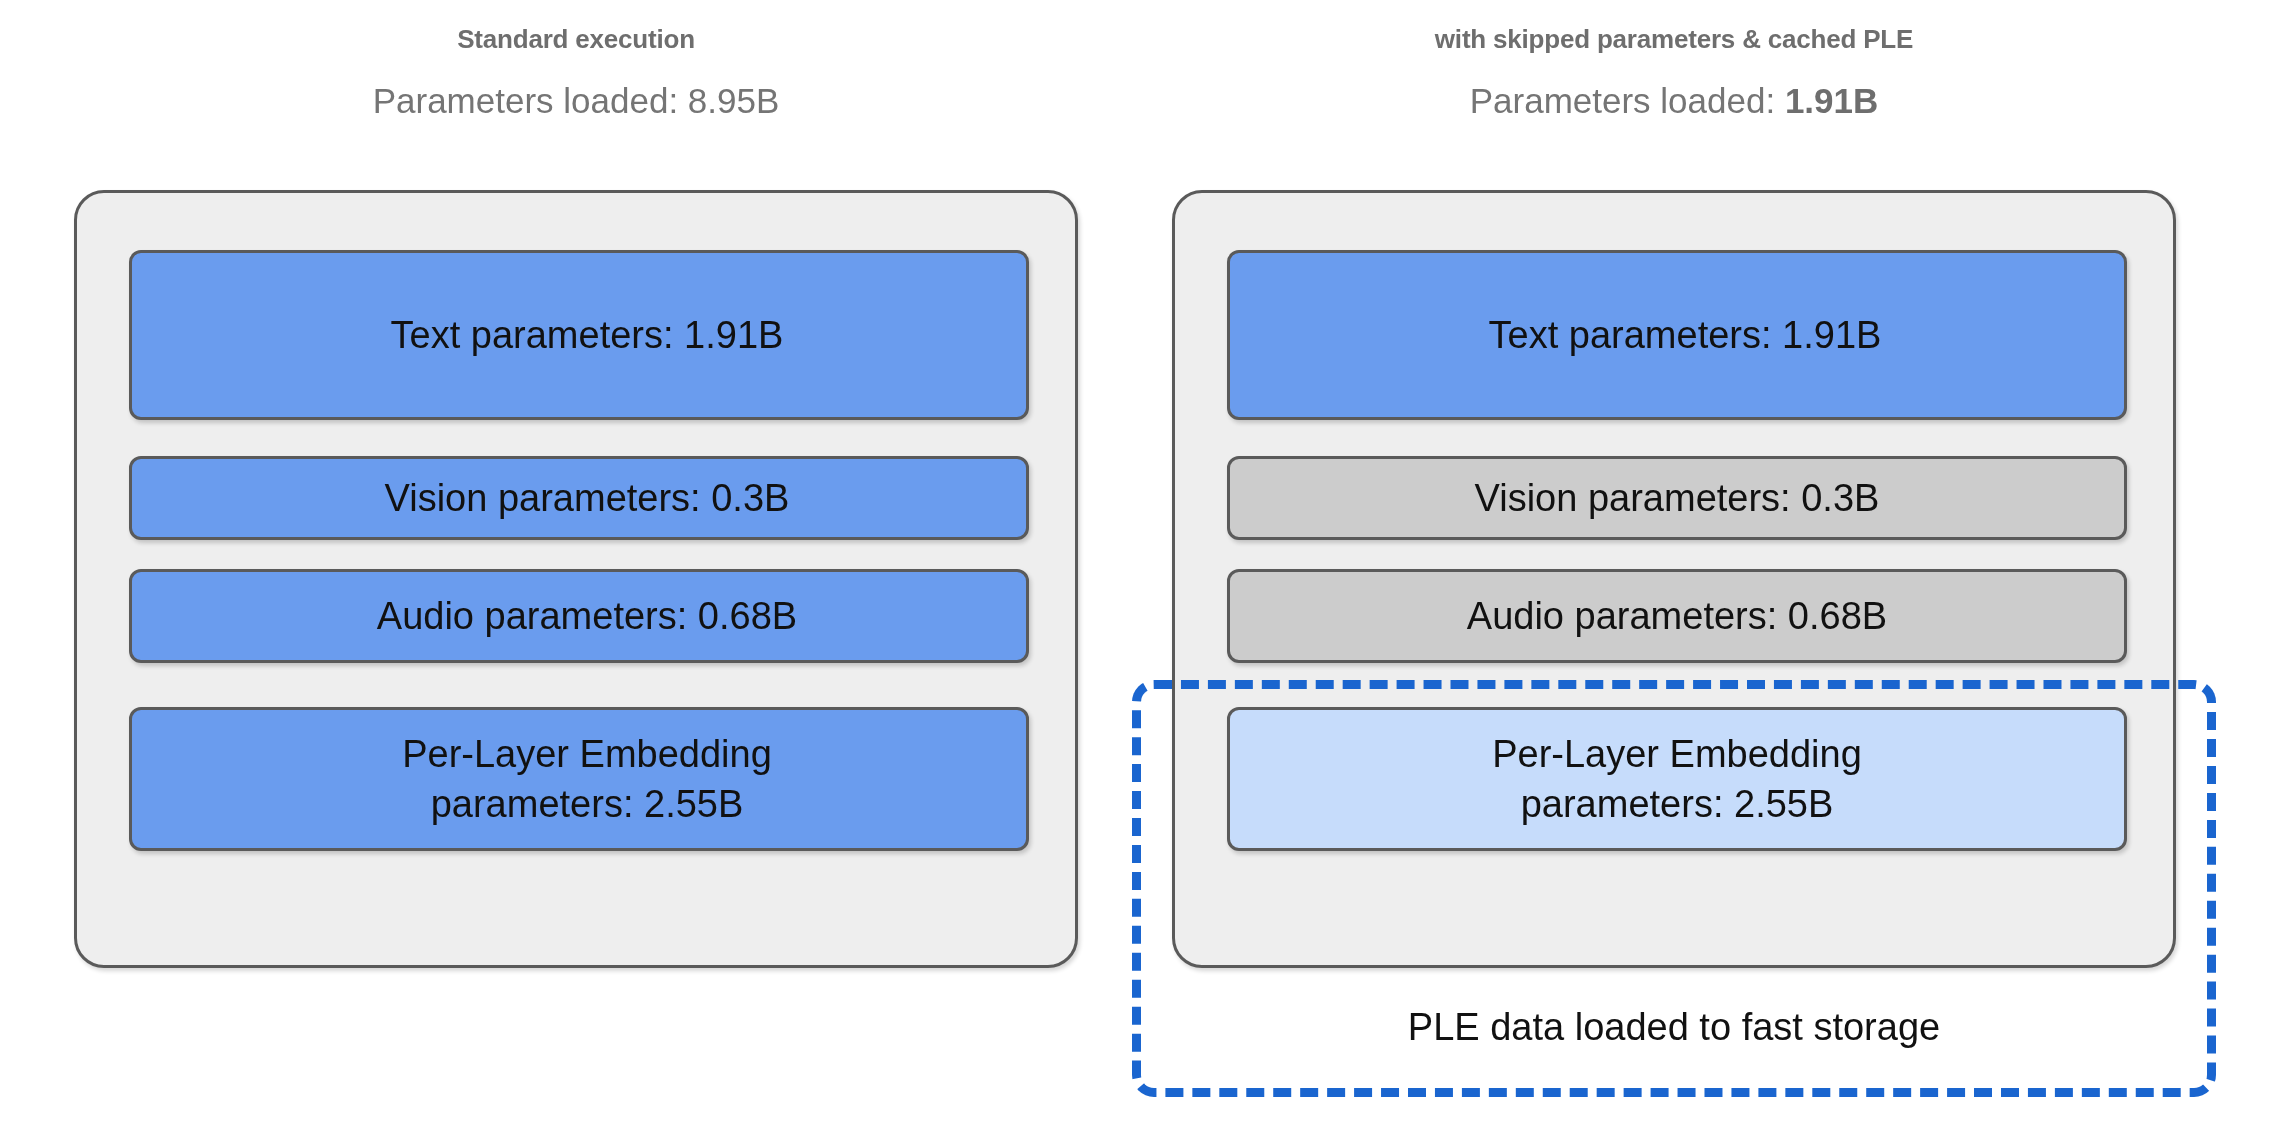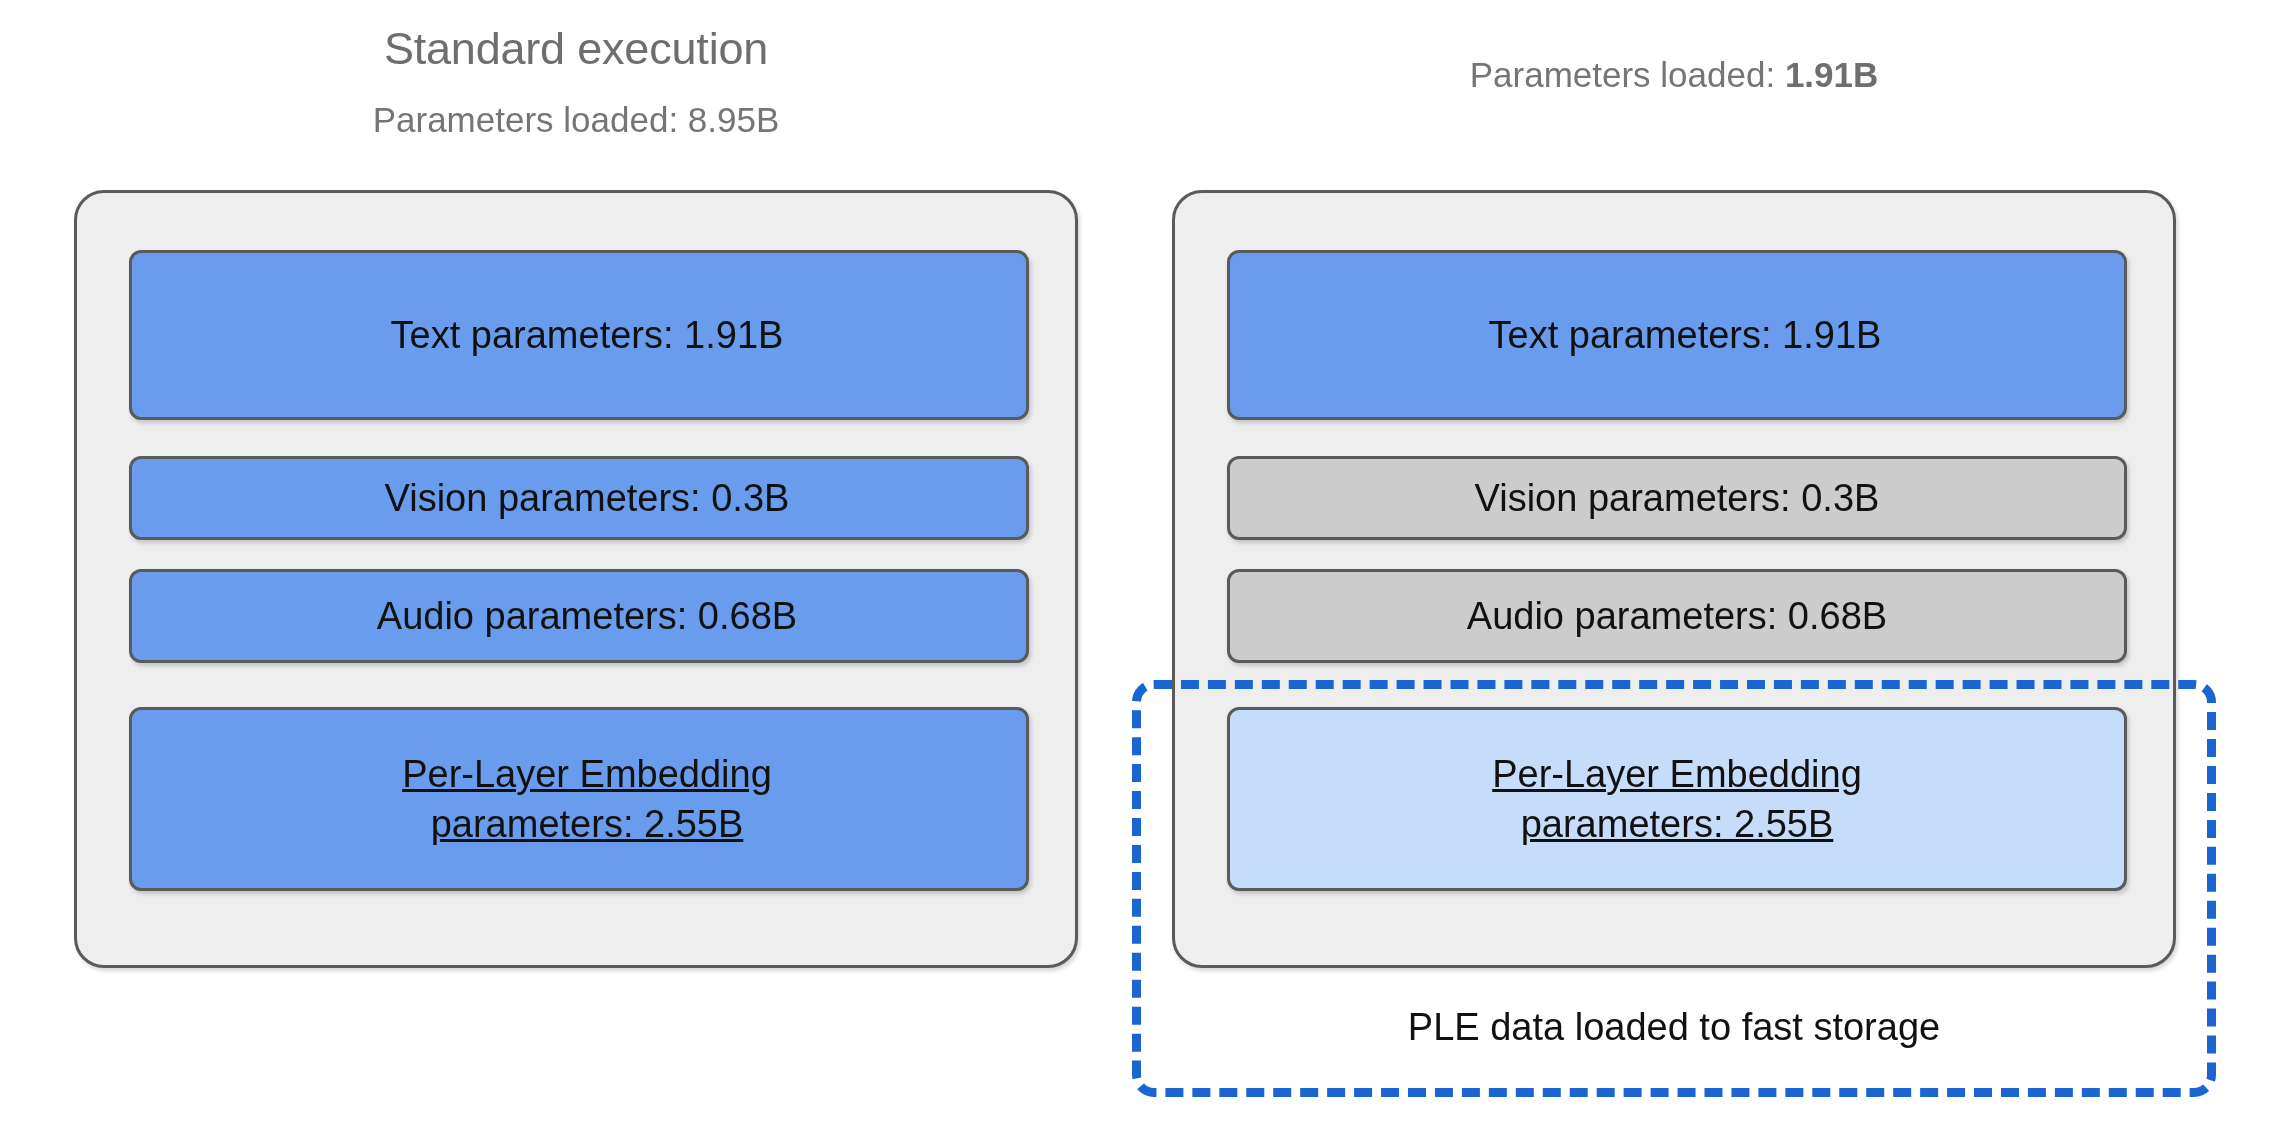--- a/index.html
+++ b/index.html
@@ -26,22 +26,22 @@
 
   
   .col-head {
     position: absolute;
     text-align: center;
   }
   .col-head.left  { left: 74px;   width: 1004px; top: 26px; }
   .col-head.right { left: 1172px; width: 1004px; top: 26px; }
 
   .col-title {
-    font-size: 45px;
-    font-weight: normal;
+    font-size: 26px;
+    font-weight: bold;
     color: #6e6e6e;
     line-height: 1.0;
     letter-spacing: -0.2px;
     white-space: nowrap;
   }
   .col-subtitle {
     font-size: 35px;
     font-weight: normal;
     color: #757575;
     line-height: 1.0;
@@ -79,21 +79,21 @@
     left: 52px;
     width: 900px;
   }
   .block.blue      { background: #6a9cee; padding-left: 16px; }
   .block.lightblue { background: #c6dcfb; }
   .block.gray      { background: #cccccc; }
 
   .block.b-text   { top: 57px;  height: 170px; }
   .block.b-vision { top: 263px; height: 84px;  }
   .block.b-audio  { top: 376px; height: 94px;  }
-  .block.b-ple    { top: 514px; height: 184px; text-decoration: underline; }
+  .block.b-ple    { top: 514px; height: 144px; }
 
   
   .cache-region {
     position: absolute;
     left: 1132px;
     top: 680px;
     width: 1084px;
     height: 417px;
     box-sizing: border-box;
     border: 9px dashed #1a65cf;
@@ -121,20 +121,21 @@
 <div id="stage">
 
   <div class="col-head left">
     <div class="col-title">Standard execution</div>
     <div class="col-subtitle">
       <span>Parameters loaded: </span><span>8.95B</span>
     </div>
   </div>
 
   <div class="col-head right">
+    <div class="col-title">with skipped parameters &amp; cached PLE</div>
     <div class="col-subtitle">
       <span>Parameters loaded: </span><b>1.91B</b>
     </div>
   </div>
 
   <div class="panel left">
 
     <div class="block blue b-text">Text parameters: 1.91B</div>
 
     <div class="block blue b-vision">Vision parameters: 0.3B</div>

